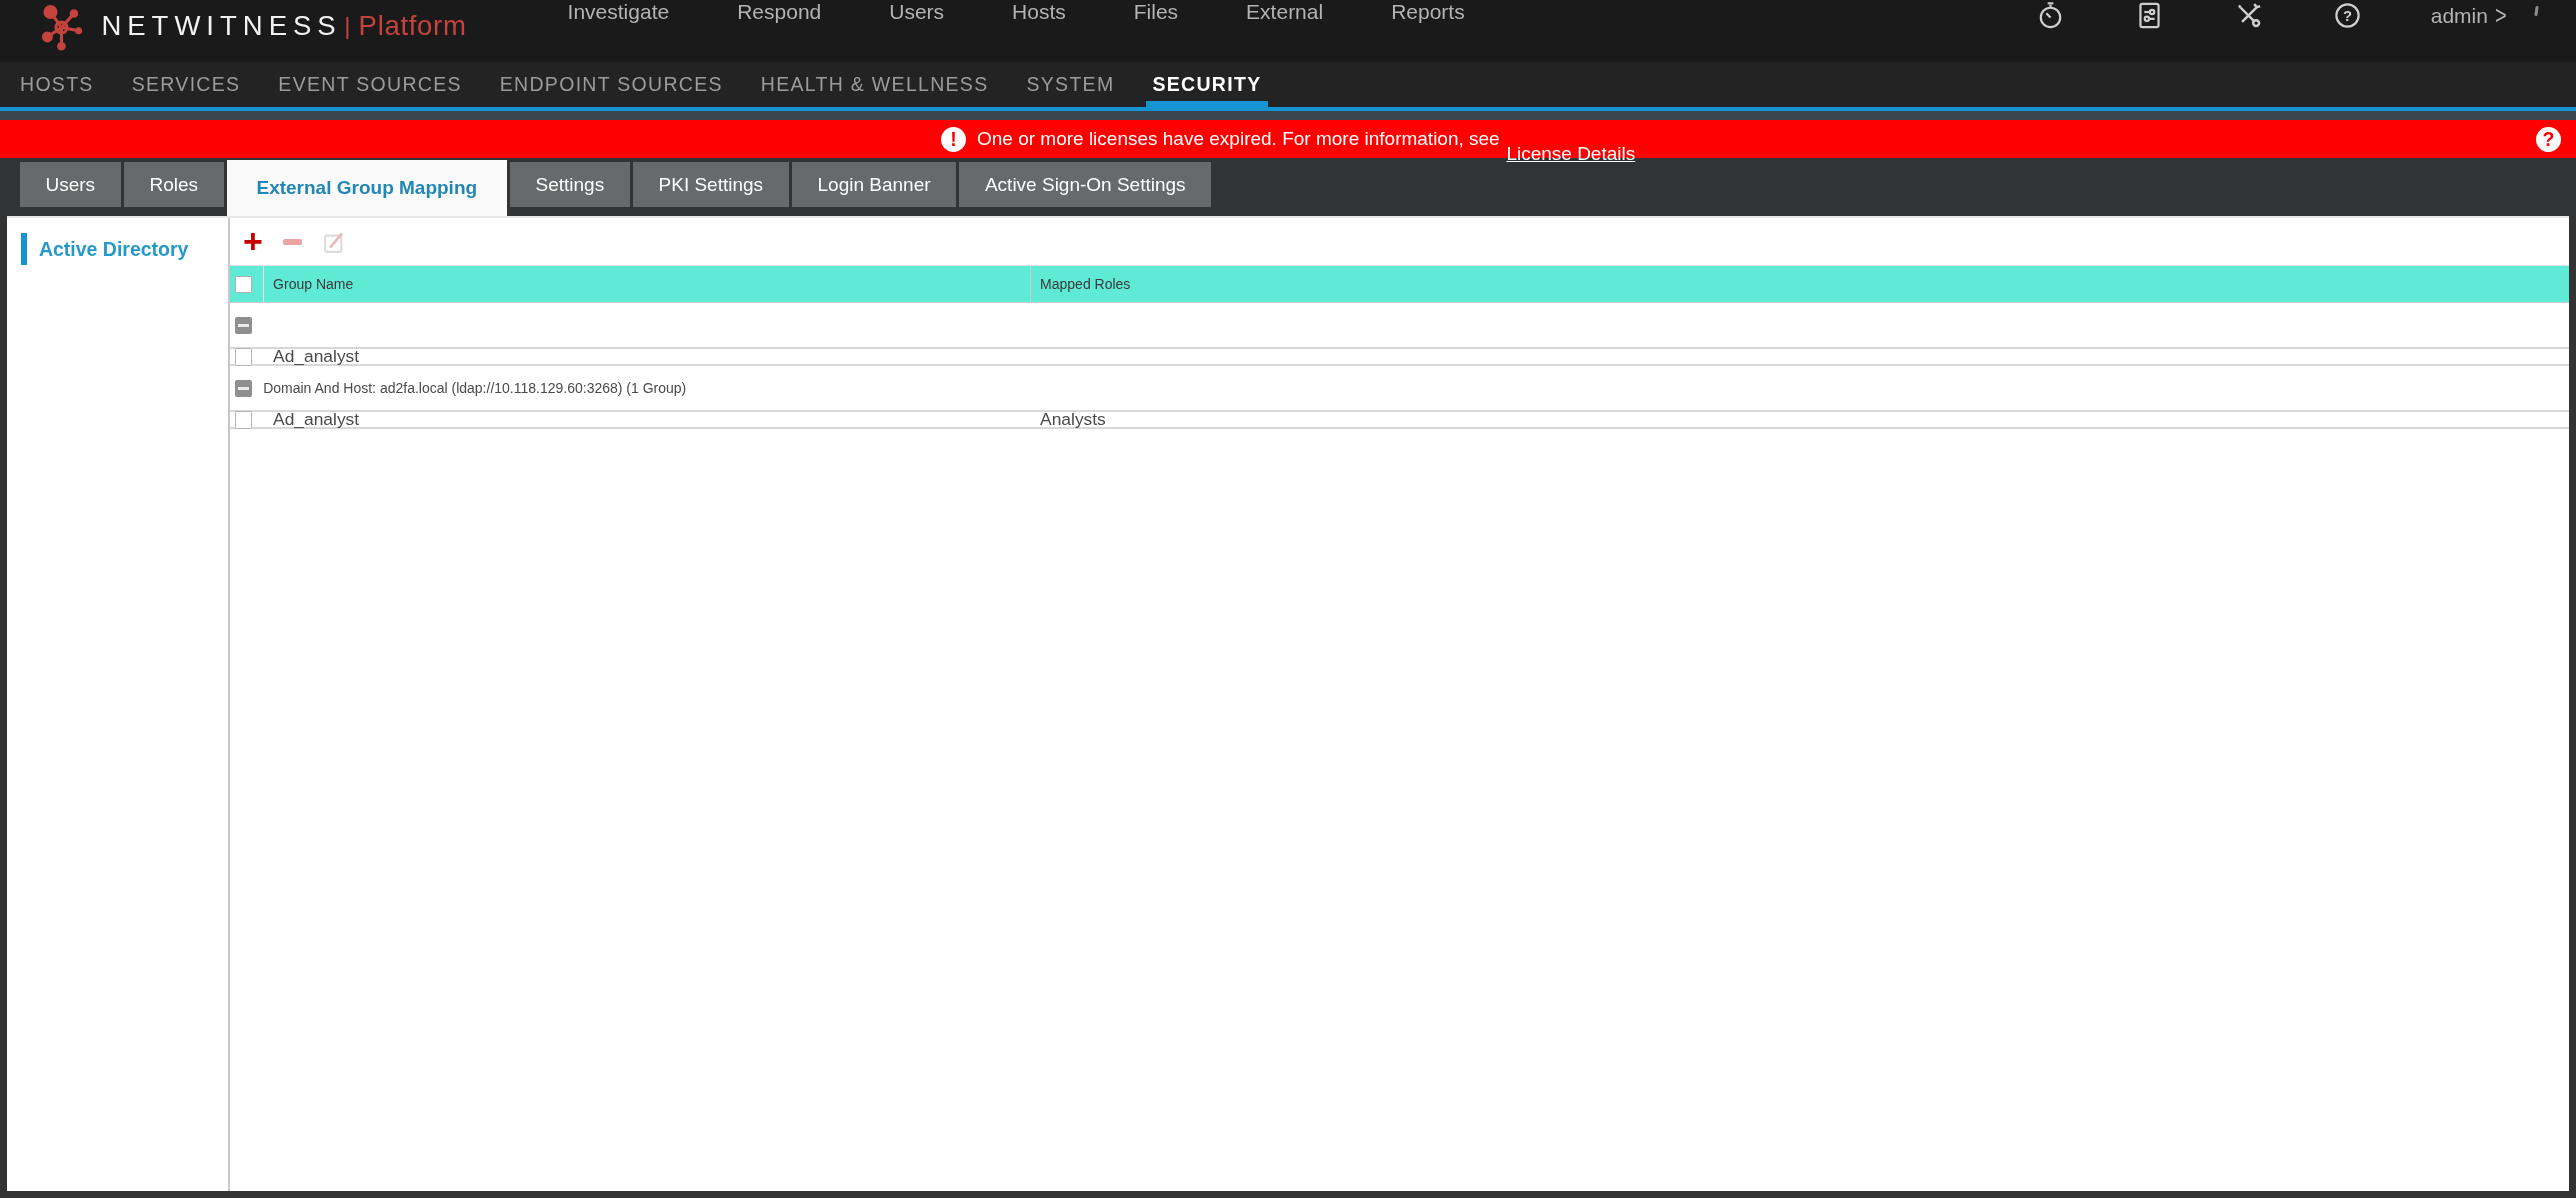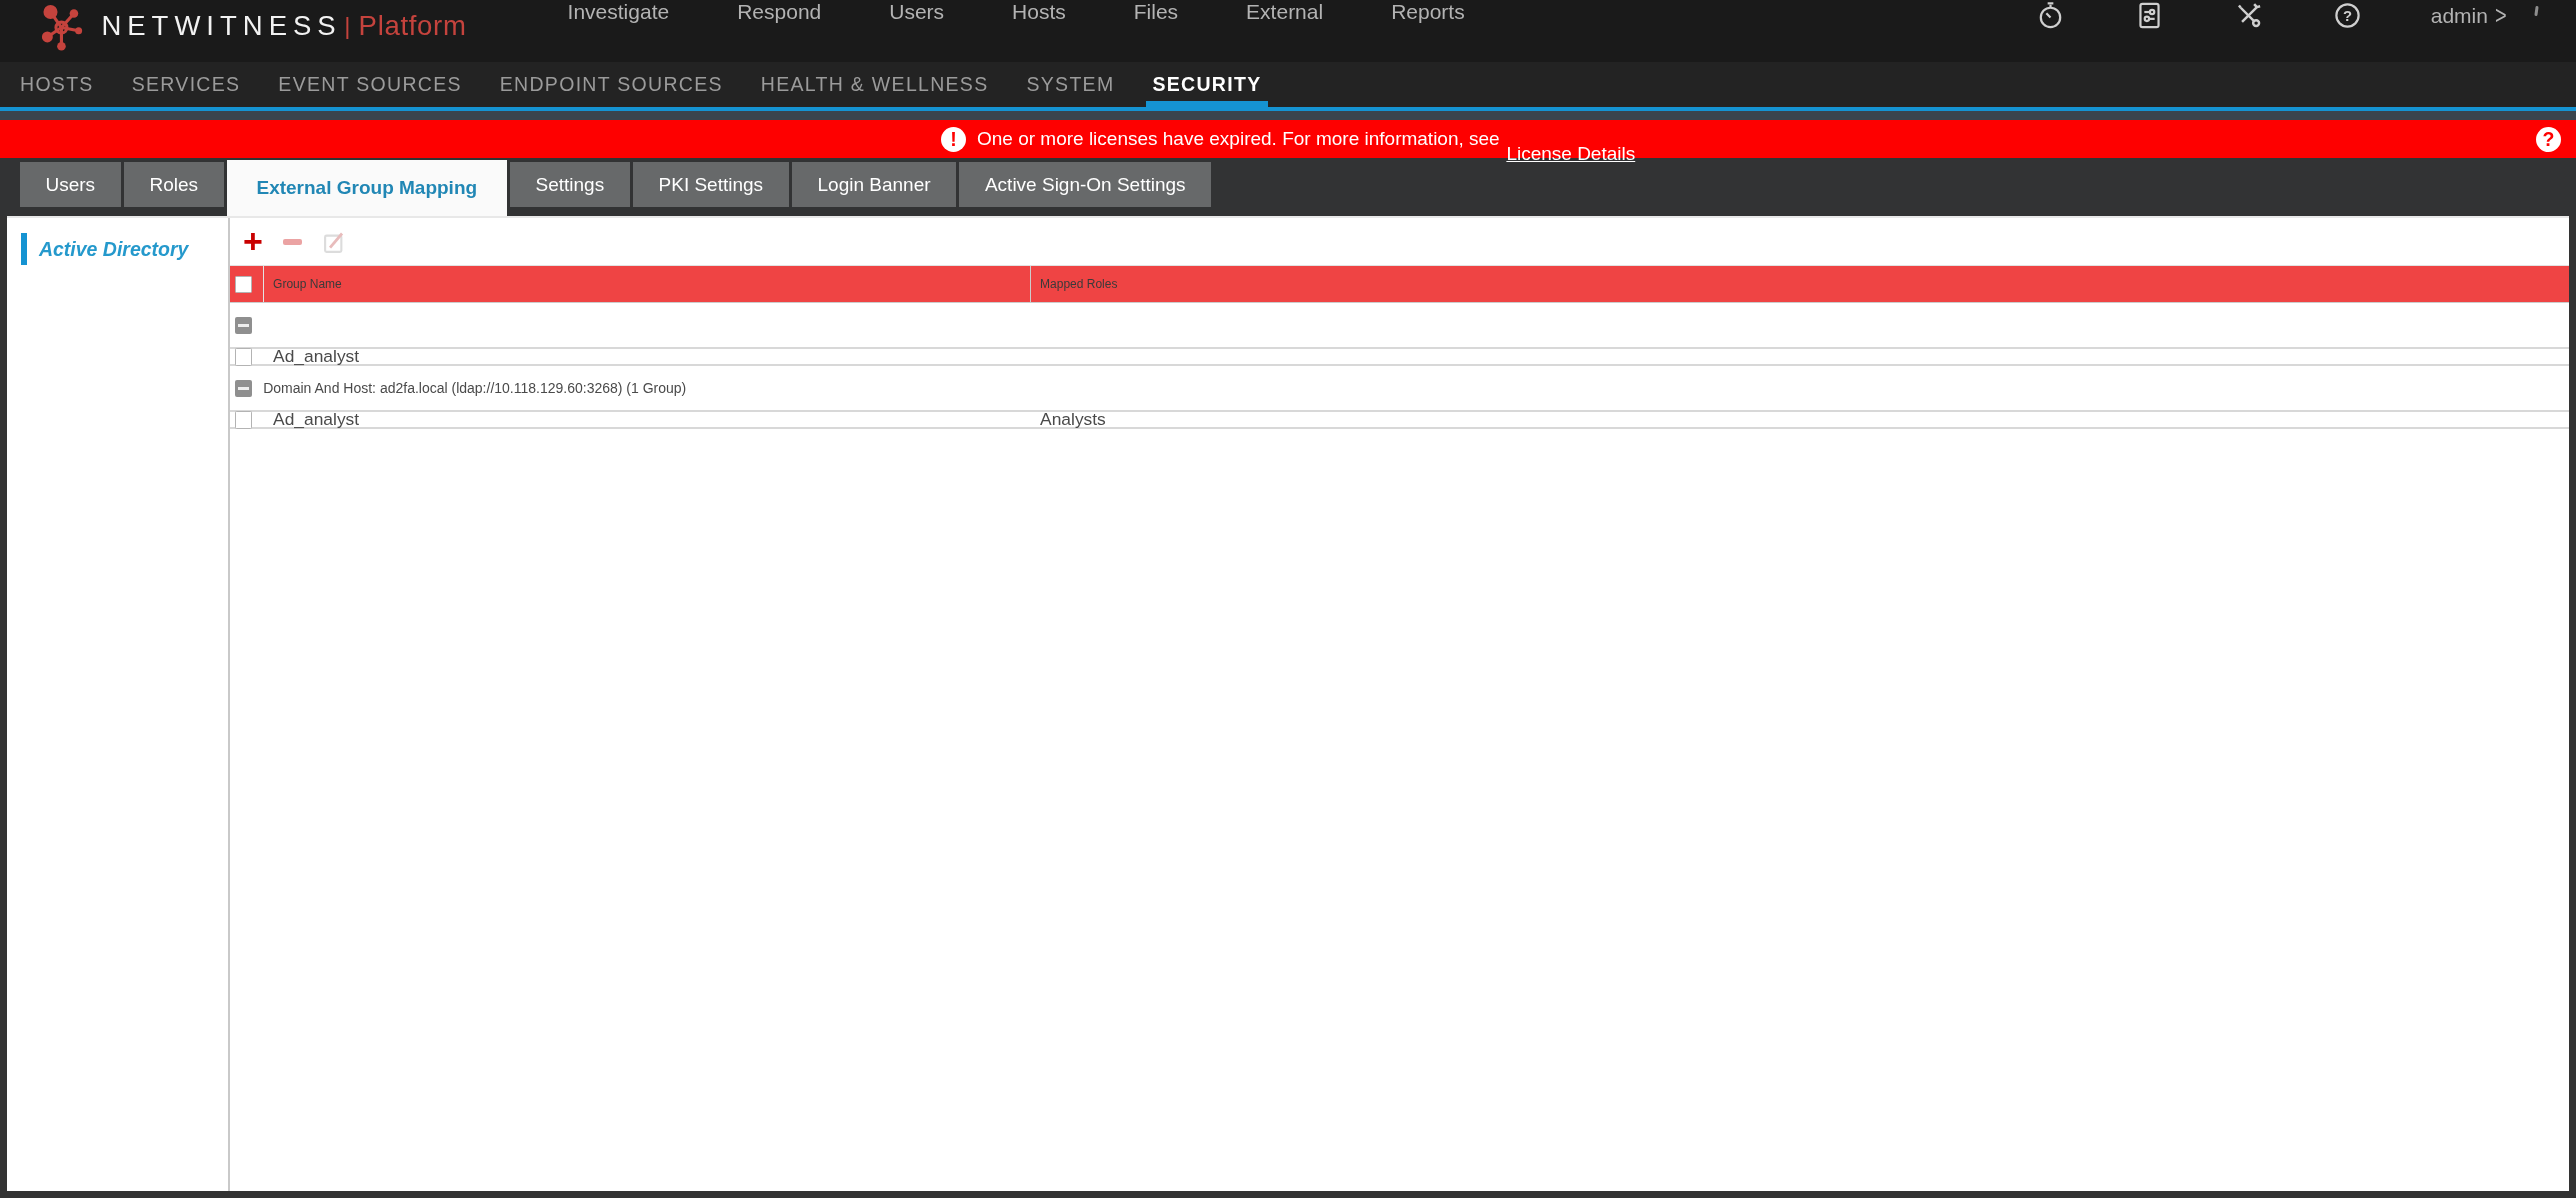--- a/index.html
+++ b/index.html
@@ -43,34 +43,34 @@
 
   
   .tabbar { height:58px; background:#323334; display:flex; align-items:flex-start; padding-left:20px; }
   .tab { margin-top:4px; height:45px; background:#67696a; color:#fff; font-size:19px;
          display:flex; align-items:center; padding:0 25.5px; margin-right:3.4px; cursor:pointer; white-space:nowrap;}
   .tab.active { margin-top:2px; height:56px; background:#fafafa; color:#2187b5; font-weight:700; padding:0 29.5px; }
 
   
   .content { height:977px; background:#333; padding:0 6.7px 2px 6.7px; }
   .panel { background:#fff; height:100%; display:flex; border-top:2px solid #e8e8e8; }
-  .sidebar { width:223px; flex:0 0 223px; border-right:2px solid #c9c9c9; padding-top:14.8px; background:#fff;font-style:italic; }
+  .sidebar { width:223px; flex:0 0 223px; border-right:2px solid #c9c9c9; padding-top:14.8px; background:#fff; }
   .sidebar-item { display:flex; align-items:center; height:32px; cursor:pointer; }
   .sidebar-item .accent-bar { width:5.4px; height:32px; background:#1593d2; margin-left:14.8px; }
   .sidebar-item .sb-label { color:#2599cc; font-size:19.5px; font-weight:600; margin-left:12px; }
 
   .main { flex:1; display:flex; flex-direction:column; min-width:0; background:#fff; }
   .toolbar { height:48px; display:flex; align-items:center; padding-left:13.4px; border-bottom:1.3px solid #e2e2e2; }
   .tb-add { color:#c90000; font-size:34px; font-weight:700; line-height:29.5px; cursor:pointer; }
   .tb-remove { width:19px; height:5.4px; background:#eba3a3; border-radius:2px; margin-left:20px; cursor:pointer; }
   .tb-edit { margin-left:21.5px; cursor:pointer; display:flex; }
   .tb-edit svg { width:24px; height:24px; }
 
-  .grid-header { height:37px; background:#ef4444; border-bottom:1.3px solid #cccccc;
-                 display:flex; align-items:center; font-size:12px; color:#3a3a3a; }
+  .grid-header { height:37px; background:#5eead4; border-bottom:1.3px solid #cccccc;
+                 display:flex; align-items:center; font-size:14px; color:#3a3a3a; }
   .col-check { flex:0 0 34px; display:flex; align-items:center; padding-left:5.4px; align-self:stretch; }
   .grid-header .col-check { border-right:0.7px solid #e3e3e3; }
   .col-group { flex:0 0 767px; padding-left:9.4px; }
   .grid-header .col-group { border-right:0.7px solid #cccccc; align-self:stretch; display:flex; align-items:center; }
   .col-mapped { flex:1 1 auto; padding-left:9.4px; }
   .checkbox { width:17.4px; height:17.4px; border:1.3px solid #b3b3b3; border-radius:1.3px; background:#fff; cursor:pointer; }
 
   .grid-row { display:flex; align-items:center; border-bottom:2px solid #d8d8d8; font-size:17.4px; color:#4a4a4a; background:#fff; }
   .row-entry { height:17px; }
   .row-group { height:46px; padding-left:5.4px; }

